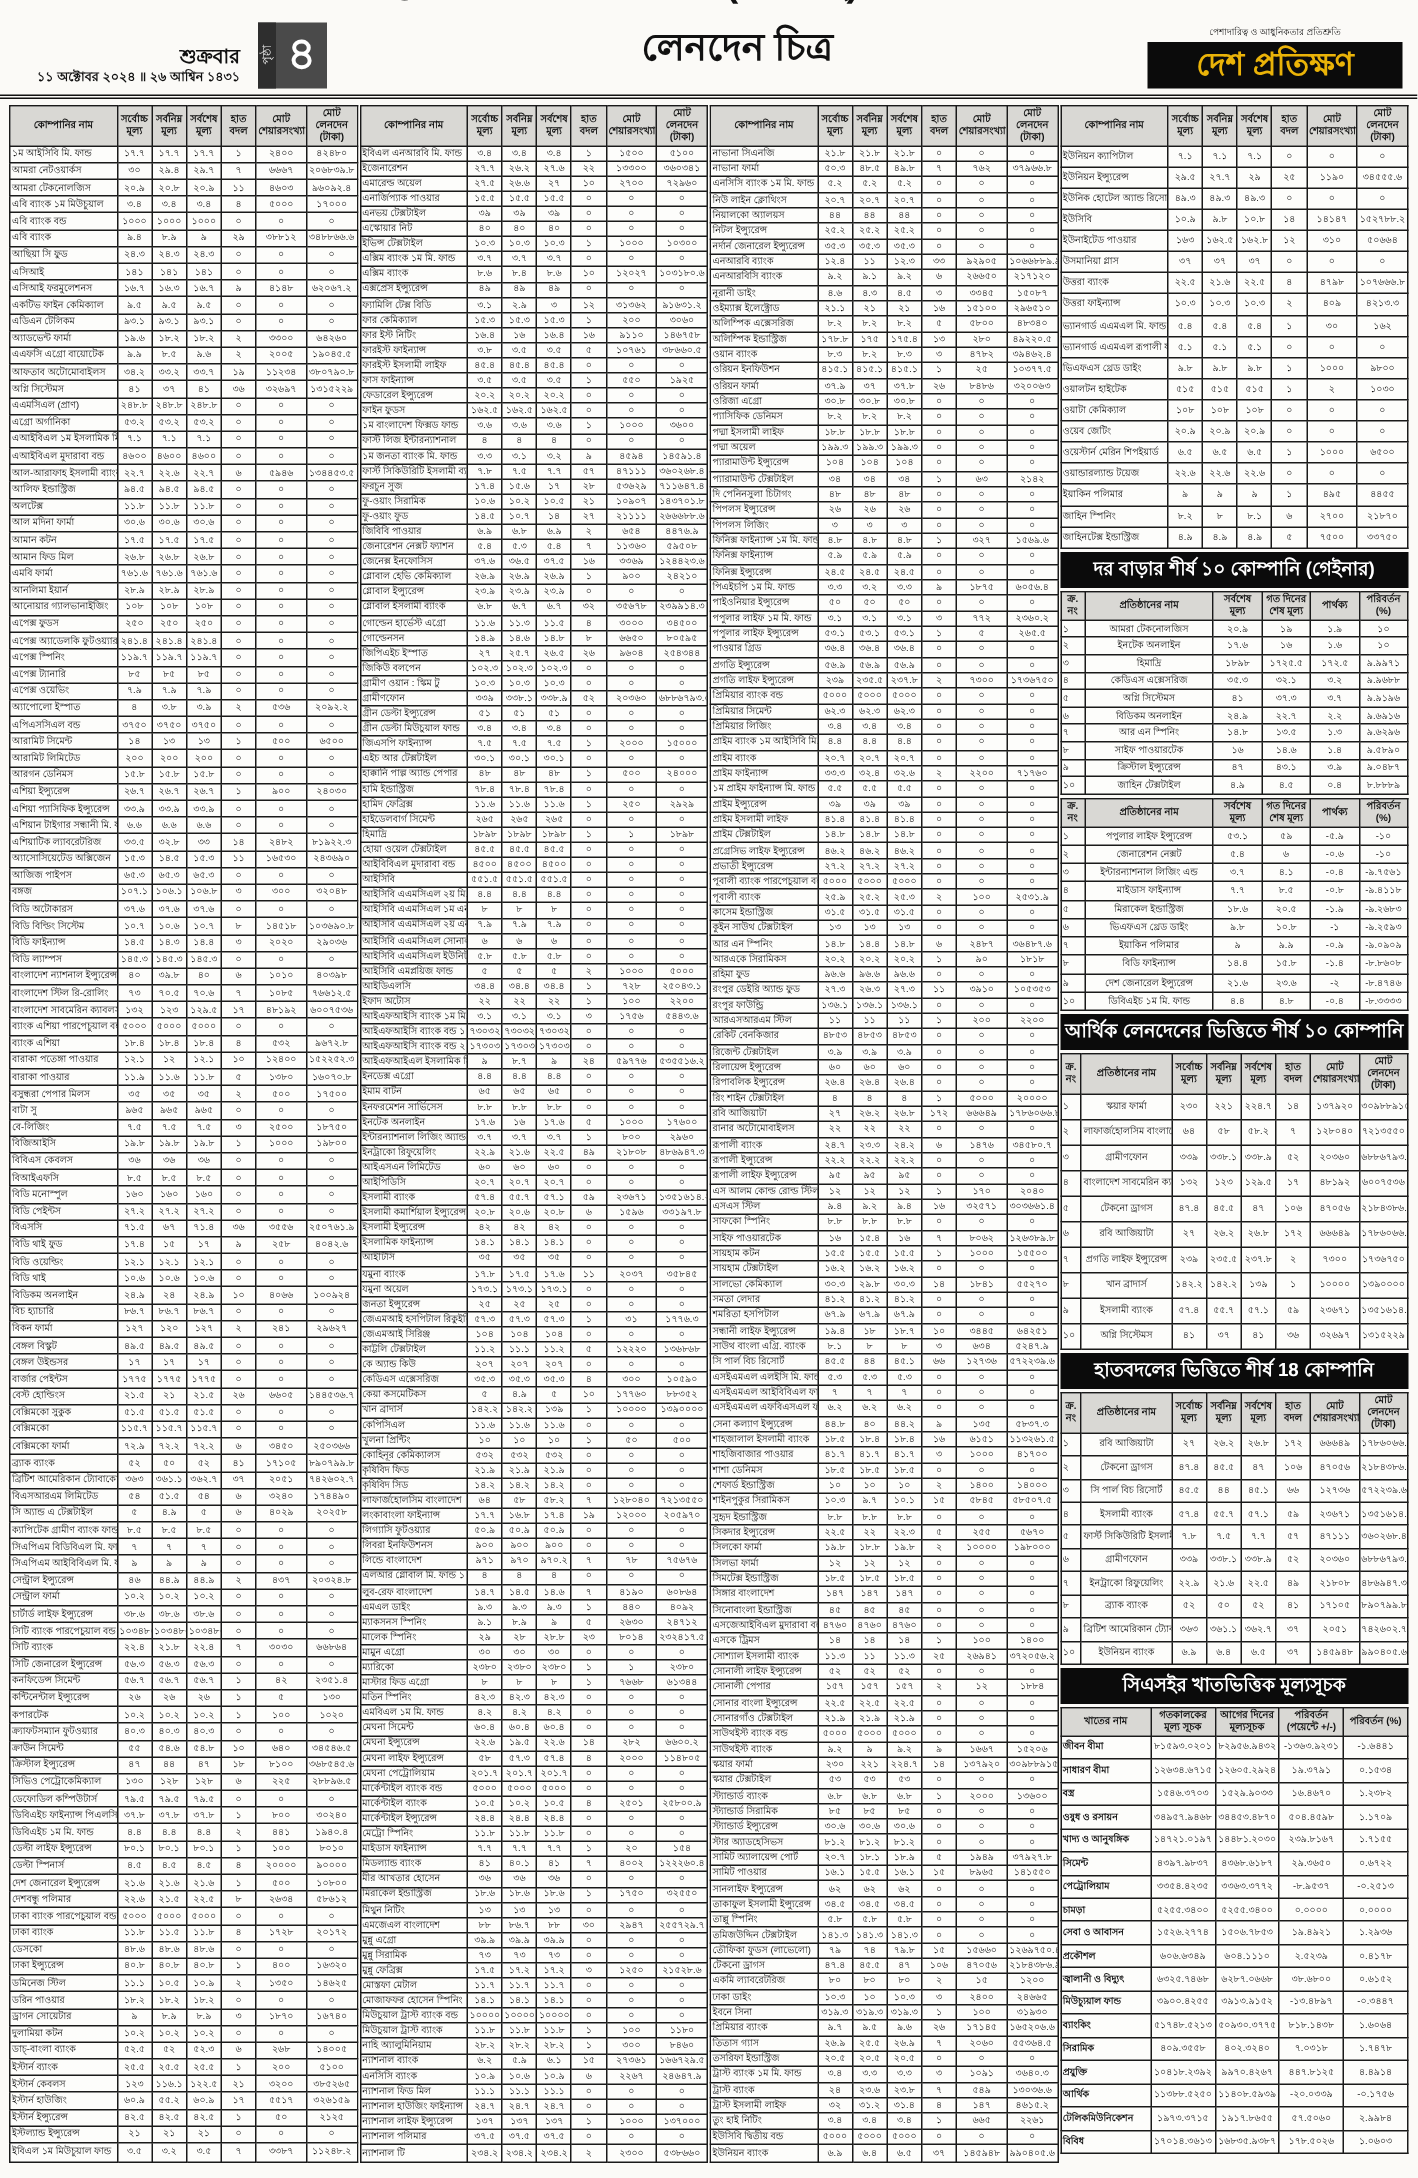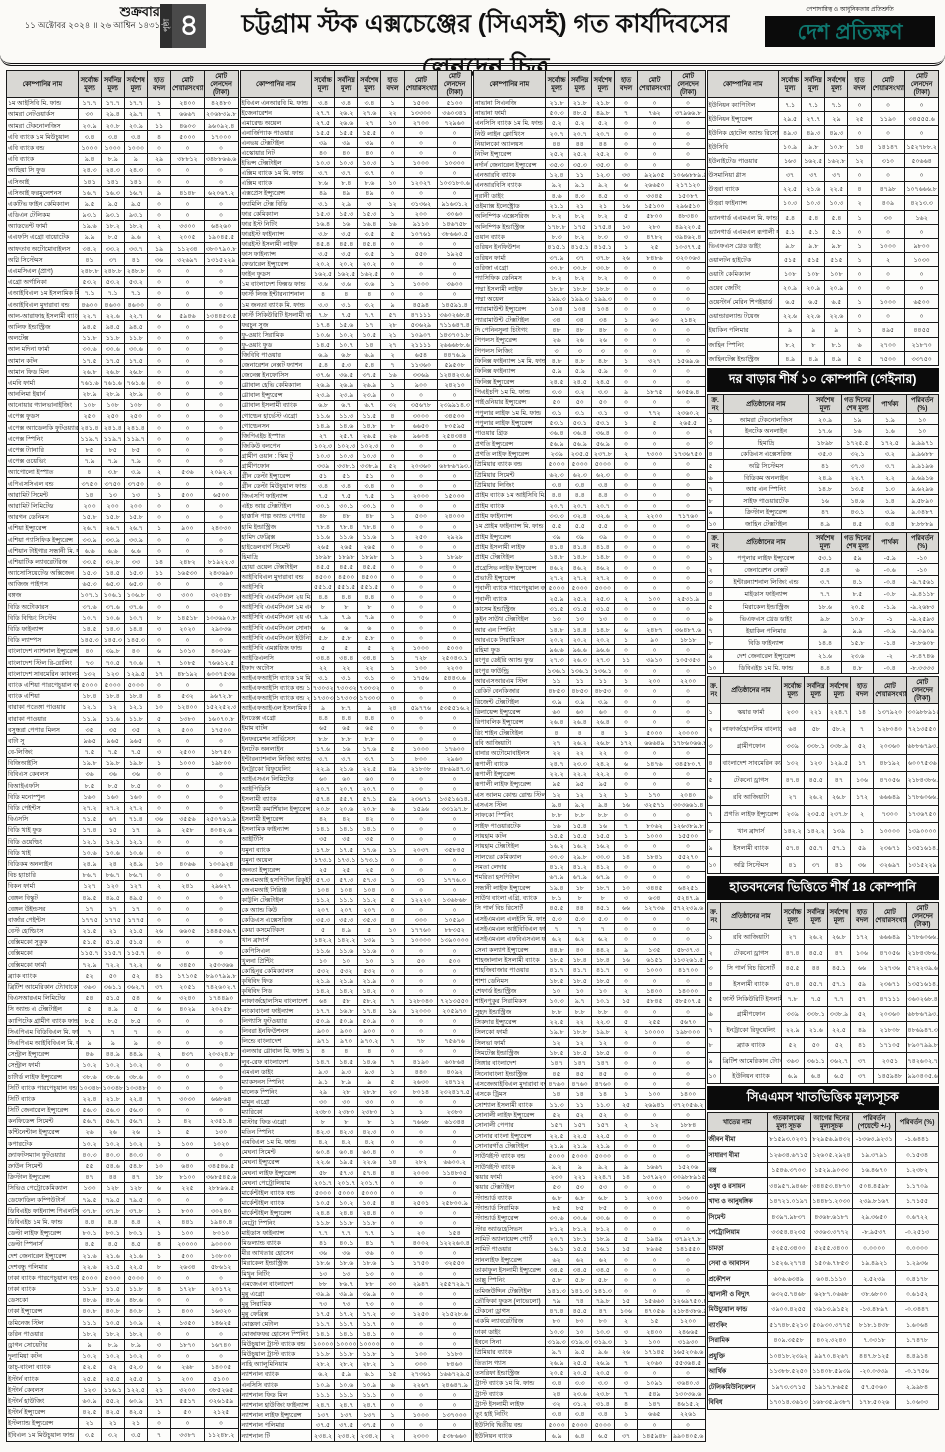--- a/index.html
+++ b/index.html
@@ -1,30 +1,30 @@
 <!DOCTYPE html>
 <html><head>
 <meta charset="utf-8">
 <style>
   html,body{margin:0;padding:0;}
   body{width:945px;height:1452px;background:#fbfaf7;font-family:"Liberation Sans","DejaVu Sans",sans-serif;color:#111;overflow:hidden;}
   .page{width:945px;height:1452px;position:relative;}
   
-  .masthead{height:66px;display:flex;align-items:flex-start;padding:4px 10px 2px 10px;box-sizing:border-box;border-bottom:3px double #111;gap:0;border-radius:11px;}
+  .masthead{height:66px;display:flex;align-items:flex-end;padding:4px 10px 2px 10px;box-sizing:border-box;border-bottom:3px double #111;gap:12px;}
   .dateblock{width:150px;text-align:right;line-height:1.25;padding-bottom:4px;}
   .weekday{font-weight:bold;font-size:13px;}
-  .dateline{font-size:8.5px;}
+  .dateline{font-size:8.5px;font-weight:bold;}
   .pagebox{width:46px;height:44px;background:#4a4a4a;display:flex;align-items:stretch;margin-bottom:2px;}
   .pagebox .plabel{writing-mode:vertical-rl;transform:rotate(180deg);color:#eee;font-size:8px;background:#2e2e2e;display:flex;align-items:center;justify-content:center;width:12px;}
   .pagebox .pnum{flex:1;color:#fff;font-size:30px;font-weight:bold;display:flex;align-items:center;justify-content:center;}
   .titlewrap{flex:1;text-align:center;padding-bottom:6px;}
   .main-title{font-size:25px;font-weight:bold;letter-spacing:0;}
   .brandwrap{width:170px;text-align:center;padding-bottom:2px;}
   .brand-tagline{font-size:6px;margin-bottom:1px;}
-  .brand{background:#0b0b0b;color:#0f766e;font-weight:bold;font-size:21px;padding:4px 6px;line-height:1.1;}
+  .brand{background:#0b0b0b;color:#eab308;font-weight:bold;font-size:21px;padding:4px 6px;line-height:1.1;}
   
   .content{display:grid;grid-template-columns:repeat(4,1fr);gap:1px;padding:4px 6px;box-sizing:border-box;height:1380px;}
   .strip{height:1372px;overflow:hidden;}
   table{border-collapse:collapse;width:100%;table-layout:fixed;background:#fdfdfb;}
   .stock{height:100%;}
   th,td{border:1px solid #1a1a1a;font-size:6.3px;line-height:1.15;padding:0 1px;text-align:center;vertical-align:middle;overflow:hidden;white-space:nowrap;}
   th{background:#d9d8d4;font-weight:bold;font-size:6.6px;white-space:normal;line-height:1.2;padding:1px;}
   td:first-child{text-align:left;}
   .stock col.cname{width:34%;}
   .stock col.cnum{width:11%;}
@@ -3999,20 +3999,21 @@
               <td>১০</td>
               <td>ডিবিএইচ ১ম মি. ফান্ড</td>
               <td>৪.৪</td>
               <td>৪.৮</td>
               <td>-০.৪</td>
               <td>-৮.৩৩৩৩</td>
             </tr>
           </tbody>
       </table>
 
+      <div class="sec-title">আর্থিক লেনদেনের ভিত্তিতে শীর্ষ ১০ কোম্পানি</div>
       <table class="full full-v">
         <colgroup>
             <col class="cno">
             <col class="cname">
             <col class="cnum">
             <col class="cnum">
             <col class="cnum">
             <col class="cnum">
             <col class="cbig">
             <col class="cbig">
@@ -4254,21 +4255,21 @@
               <td>৬.৯</td>
               <td>৬.৪</td>
               <td>৬.৫</td>
               <td>৩৭</td>
               <td>১৪৫৯৪৮</td>
               <td>৯৯০৪০৫.৬</td>
             </tr>
           </tbody>
       </table>
 
-      <div class="sec-title">সিএএমস খাতভিত্তিক মূল্যসূচক</div>
+      <div class="sec-title">সিএসইর খাতভিত্তিক মূল্যসূচক</div>
       <table class="sector">
         <colgroup>
             <col class="cname">
             <col class="cnum">
             <col class="cnum">
             <col class="cnum">
             <col class="cnum">
           </colgroup>
         <thead>
             <tr>

